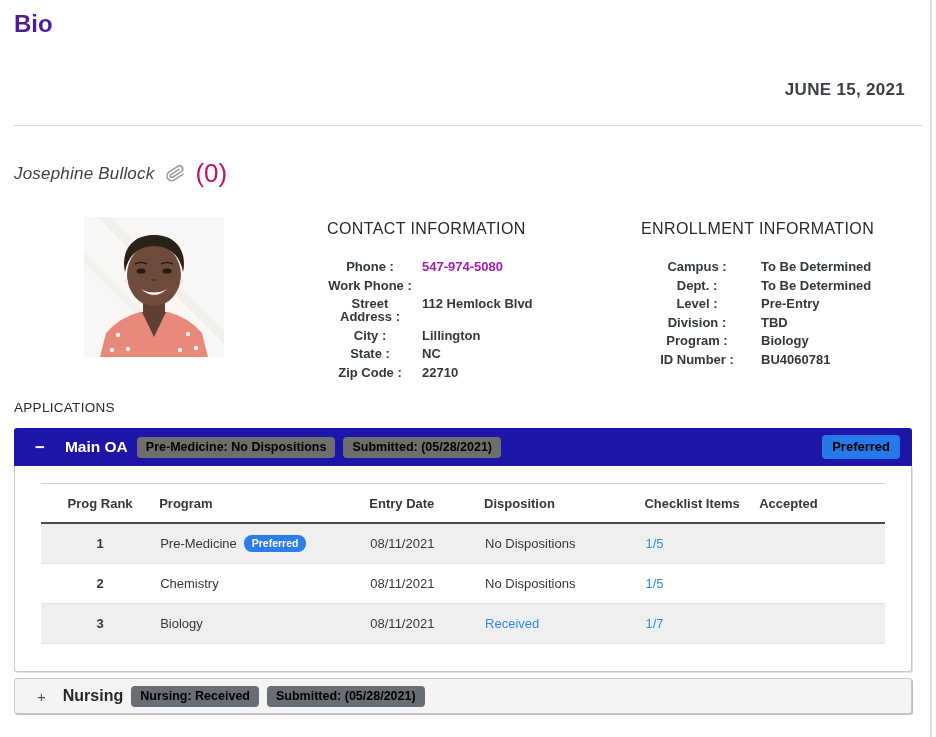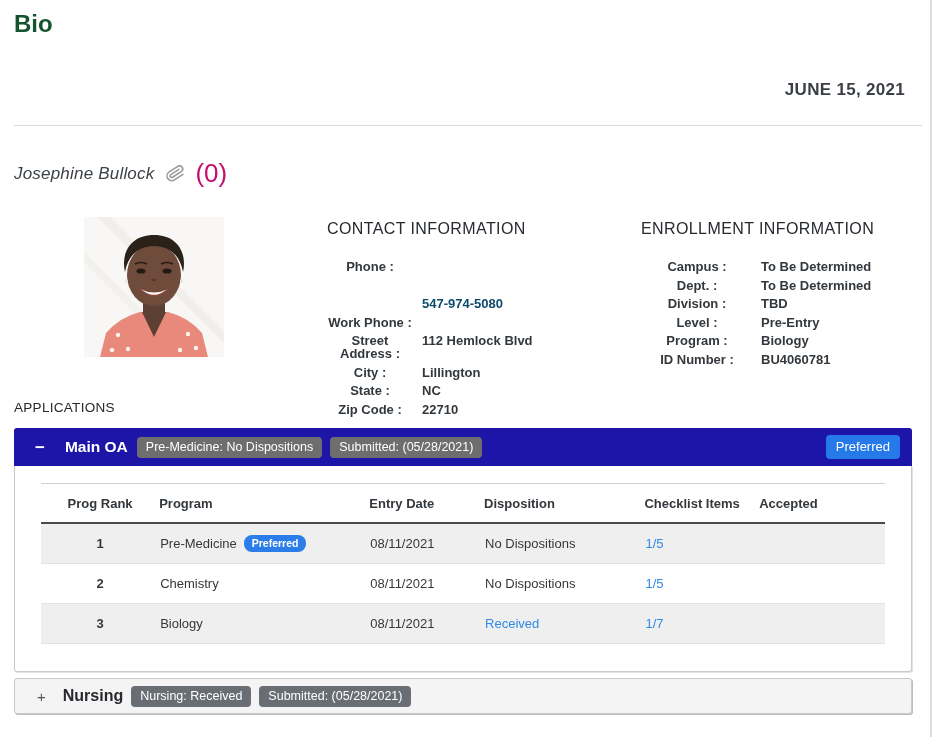--- a/index.html
+++ b/index.html
@@ -4,51 +4,51 @@
 <style>
   * { box-sizing: border-box; }
   html,body { margin:0; padding:0; background:#fff; }
   .page {
     position:relative; width:936px; height:737px; overflow:hidden;
     background:#fff; font-family:"Liberation Sans","DejaVu Sans",sans-serif;
     color:#383d42;
   }
   .right-rail { position:absolute; left:930px; top:0; width:2px; height:737px; background:#dcdcdc; }
 
-  .page-title { position:absolute; left:14px; top:10px; font-size:24px; font-weight:bold; color:#14532d; }
+  .page-title { position:absolute; left:14px; top:10px; font-size:24px; font-weight:bold; color:#4c1d95; }
   .report-date { position:absolute; right:31px; top:80px; font-size:17px; font-weight:600; color:#3a3f45; letter-spacing:.3px; }
   .divider { position:absolute; left:14px; right:14px; top:125px; height:0; border-top:1px solid #d9d9d9; }
 
   .name-row { position:absolute; left:14px; top:158px; display:flex; align-items:center; }
   .student-name { font-size:17px; color:#3d4248; letter-spacing:.2px;font-style:italic; }
   .clip { margin:4px 10px 0 12px; cursor:pointer; }
   .counter { font-size:26px; color:#c40e6e; text-decoration:none; cursor:pointer; }
 
   .profile-row { position:absolute; left:84px; top:217px; display:flex; }
   .photo { width:140px; height:140px; flex:0 0 140px; overflow:hidden; }
 
   .info { font-size:13px; }
   .info-contact { margin-left:103px; width:278px; }
   .info-enroll  { margin-left:36px;  width:278px; }
   .info-heading { font-size:16px; color:#26292e; letter-spacing:.4px; margin:3px 0 22px 0; }
   .info-row { display:flex; margin-bottom:5.5px; line-height:13px; }
   .lbl { font-weight:bold; text-align:center; color:#33383d; }
   .info-contact .lbl { width:95px;  padding-right:9px; }
   .info-enroll  .lbl { width:120px; padding-right:8px; }
   .val { font-weight:bold; color:#33383d; }
-  .val.pink-link { color:#0c4a6e; cursor:pointer;margin-top:37px; }
+  .val.pink-link { color:#a21caf; cursor:pointer; }
 
   .apps-label { position:absolute; left:14px; top:400px; font-size:13.5px; color:#26292e; letter-spacing:.3px; }
 
   .accordion { position:absolute; left:14px; top:428px; width:898px; }
   .bar { display:flex; align-items:center; padding:0 12px; }
   .main-bar { height:38px; background:#1d15a8; border-radius:3px 3px 0 0; color:#fff; cursor:pointer; }
   .collapse-btn { font-weight:bold; font-size:17px; margin:0 9px; cursor:pointer; line-height:1; }
   .bar-title { font-weight:bold; font-size:15.5px; margin:0 9px 0 11px; white-space:nowrap; }
-  .badge { background:#6e6e6e; color:#ffffff; font-weight:normal; font-size:12.5px;
+  .badge { background:#6e6e6e; color:#000000; font-weight:bold; font-size:12.5px;
            padding:3px 9px 4px; border-radius:4px; margin-right:8px; white-space:nowrap; }
   .badge-preferred-main { margin-left:auto; margin-right:0; background:#2579e8;
            font-size:13px; padding:4px 10px 5px; border-radius:4px; }
 
   .panel { height:206px; background:#fff; border:1px solid #c9c9c9; border-top:none;
            border-radius:0 0 3px 3px; padding:17px 26px 0; box-shadow:1px 1px 0 #e3e3e3; }
   table { width:100%; border-collapse:collapse; font-size:13px; color:#33383d;
           border-top:1px solid #cfcfcf; }
   thead th { font-weight:bold; padding:12px 0 11px; border-bottom:2px solid #4a4a4a; }
   tbody tr { height:40px; border-bottom:1px solid #e2e2e2; }
@@ -148,26 +148,26 @@
       <div class="info-heading">ENROLLMENT INFORMATION</div>
       <div class="info-row">
         <span class="lbl">Campus :</span>
         <span class="val">To Be Determined</span>
       </div>
       <div class="info-row">
         <span class="lbl">Dept. :</span>
         <span class="val">To Be Determined</span>
       </div>
       <div class="info-row">
+        <span class="lbl">Level :</span>
+        <span class="val">Pre-Entry</span>
+      </div>
+      <div class="info-row">
         <span class="lbl">Division :</span>
         <span class="val">TBD</span>
-      </div>
-      <div class="info-row">
-        <span class="lbl">Level :</span>
-        <span class="val">Pre-Entry</span>
       </div>
       <div class="info-row">
         <span class="lbl">Program :</span>
         <span class="val">Biology</span>
       </div>
       <div class="info-row">
         <span class="lbl">ID Number :</span>
         <span class="val">BU4060781</span>
       </div>
     </div>

